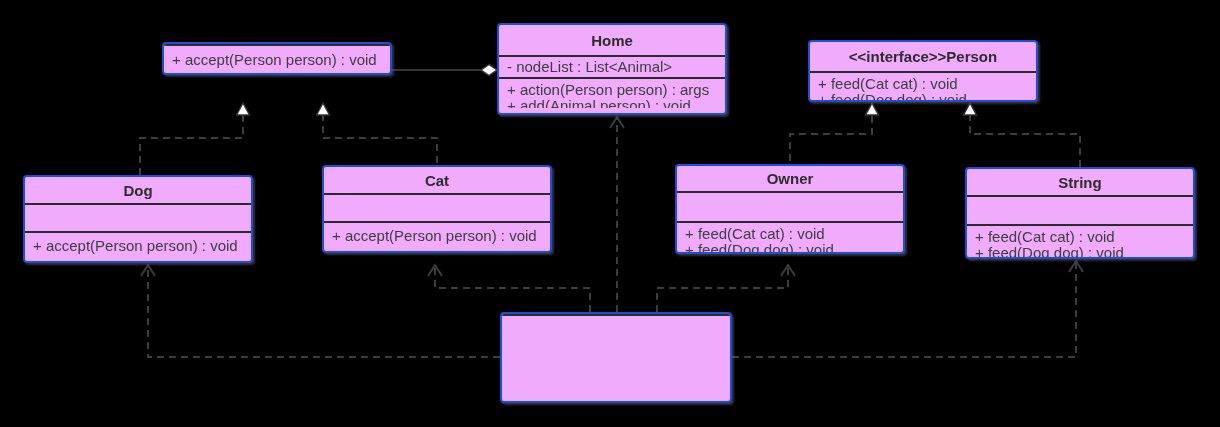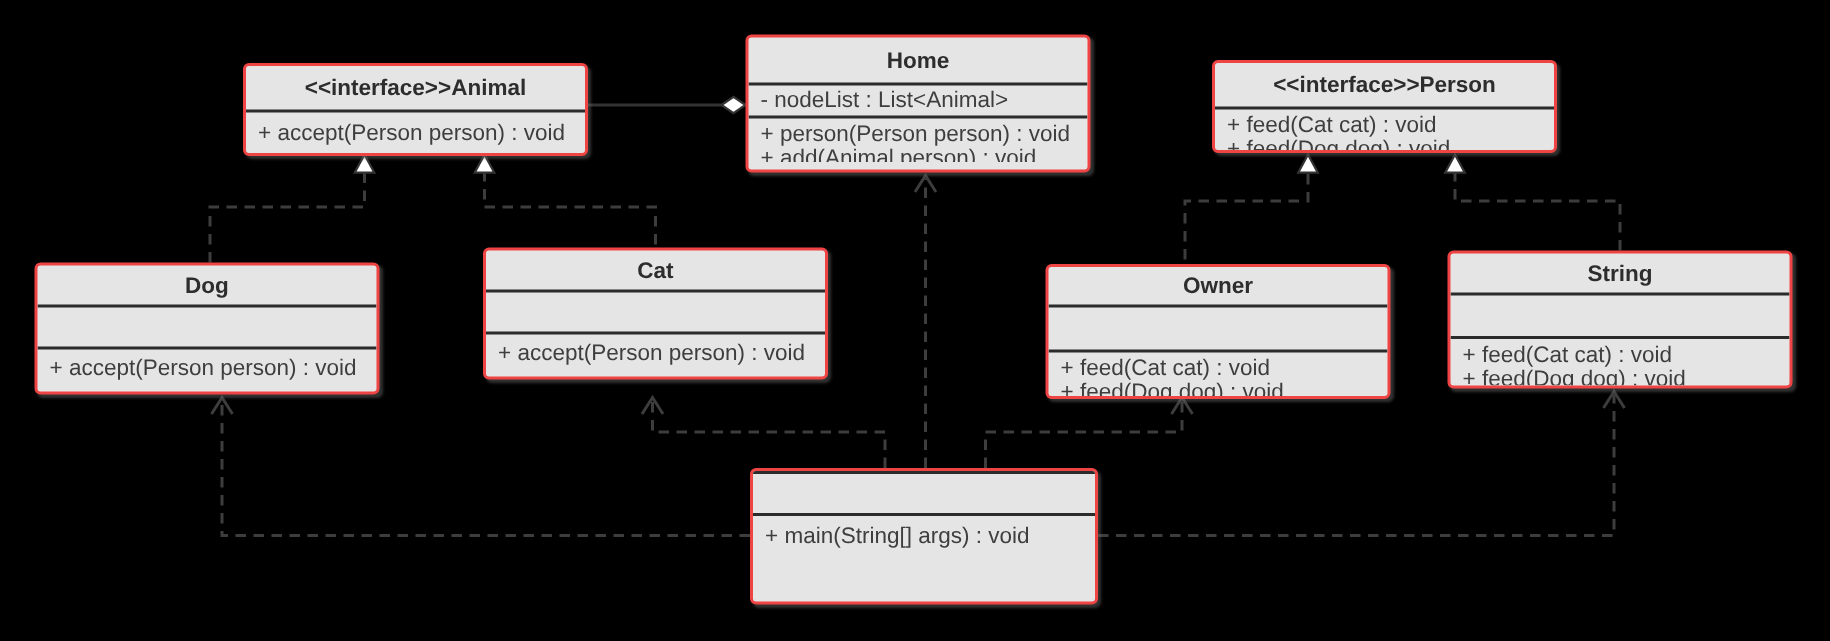--- a/index.html
+++ b/index.html
@@ -9,21 +9,21 @@
   }
   #edges { position:absolute; left:0; top:0; z-index:0; }
   .dashed    { fill:none; stroke:#3d3d3d; stroke-width:2; stroke-dasharray:7 5; }
   .solid     { fill:none; stroke:#333333; stroke-width:2; }
   .diamond   { fill:#ffffff; stroke:#333333; stroke-width:1.5; }
   .tri       { fill:#ffffff; stroke:#333333; stroke-width:1.5; }
   .open-arrow{ fill:none; stroke:#3d3d3d; stroke-width:2; }
 
   .uml-box {
     position:absolute; z-index:1; box-sizing:border-box;
-    background:#e5e5e5; border:2px solid #ef4444; border-radius:4px;
+    background:#f0abfc; border:2px solid #1d4ed8; border-radius:4px;
     overflow:hidden; box-shadow:2px 2px 2px rgba(110,110,110,0.45);
   }
   .uml-title {
     display:flex; align-items:center; justify-content:center;
     font-size:15px; font-weight:bold; color:#2d2d2d; overflow:hidden;
   }
   .uml-sec {
     border-top:2px solid #2b2b2b; overflow:hidden; box-sizing:border-box;
     font-size:15px; color:#3e3e3e;
   }
@@ -83,33 +83,32 @@
       <polyline class="open-arrow" points="141,276 148,265 155,276"></polyline>
     </g>
 
     <g>
       <path class="dashed" d="M732,357 H1076 V263"></path>
       <polyline class="open-arrow" points="1069,272 1076,261 1083,272"></polyline>
     </g>
   </svg>
 
   <div class="uml-box" style="left:162px; top:42px; width:230px;">
-    <div class="uml-title" style="height:29px">&lt;&lt;interface&gt;&gt;Animal</div>
     <div class="uml-sec sec-center" style="height:29px">
       <div class="uml-row">+ accept(Person person) : void</div>
     </div>
   </div>
 
   <div class="uml-box" style="left:497px; top:23px; width:230px; height:92px;">
     <div class="uml-title" style="height:30px">Home</div>
     <div class="uml-sec sec-center" style="height:22px">
       <div class="uml-row">- nodeList : List&lt;Animal&gt;</div>
     </div>
     <div class="uml-sec sec-top" style="height:31px">
-      <div class="uml-row">+ person(Person person) : void</div>
+      <div class="uml-row">+ action(Person person) : args</div>
       <div class="uml-row">+ add(Animal person) : void</div>
     </div>
   </div>
 
   <div class="uml-box" style="left:808px; top:40px; width:230px; height:62px;">
     <div class="uml-title" style="height:29px">&lt;&lt;interface&gt;&gt;Person</div>
     <div class="uml-sec sec-top" style="height:29px">
       <div class="uml-row">+ feed(Cat cat) : void</div>
       <div class="uml-row">+ feed(Dog dog) : void</div>
     </div>
@@ -124,38 +123,35 @@
   </div>
 
   <div class="uml-box" style="left:322px; top:165px; width:230px; height:88px;">
     <div class="uml-title" style="height:26px">Cat</div>
     <div class="uml-sec" style="height:28px"></div>
     <div class="uml-sec sec-center" style="height:28px">
       <div class="uml-row">+ accept(Person person) : void</div>
     </div>
   </div>
 
-  <div class="uml-box" style="left:675px; top:176px; width:230px; height:90px;margin-left:22px;">
+  <div class="uml-box" style="left:675px; top:164px; width:230px; height:90px;">
     <div class="uml-title" style="height:25px">Owner</div>
     <div class="uml-sec" style="height:30px"></div>
     <div class="uml-sec sec-top" style="height:31px">
       <div class="uml-row">+ feed(Cat cat) : void</div>
       <div class="uml-row">+ feed(Dog dog) : void</div>
     </div>
   </div>
 
   <div class="uml-box" style="left:965px; top:167px; width:230px; height:92px;">
     <div class="uml-title" style="height:26px">String</div>
     <div class="uml-sec" style="height:29px"></div>
     <div class="uml-sec sec-top" style="height:33px">
       <div class="uml-row">+ feed(Cat cat) : void</div>
       <div class="uml-row">+ feed(Dog dog) : void</div>
     </div>
   </div>
 
   <div class="uml-box" style="left:500px; top:312px; width:232px; height:91px;">
     <div class="uml-sec" style="height:28px"></div>
-    <div class="uml-sec sec-center" style="height:29px">
-      <div class="uml-row">+ main(String[] args) : void</div>
-    </div>
   </div>
 
 </div>
 
 </body></html>

